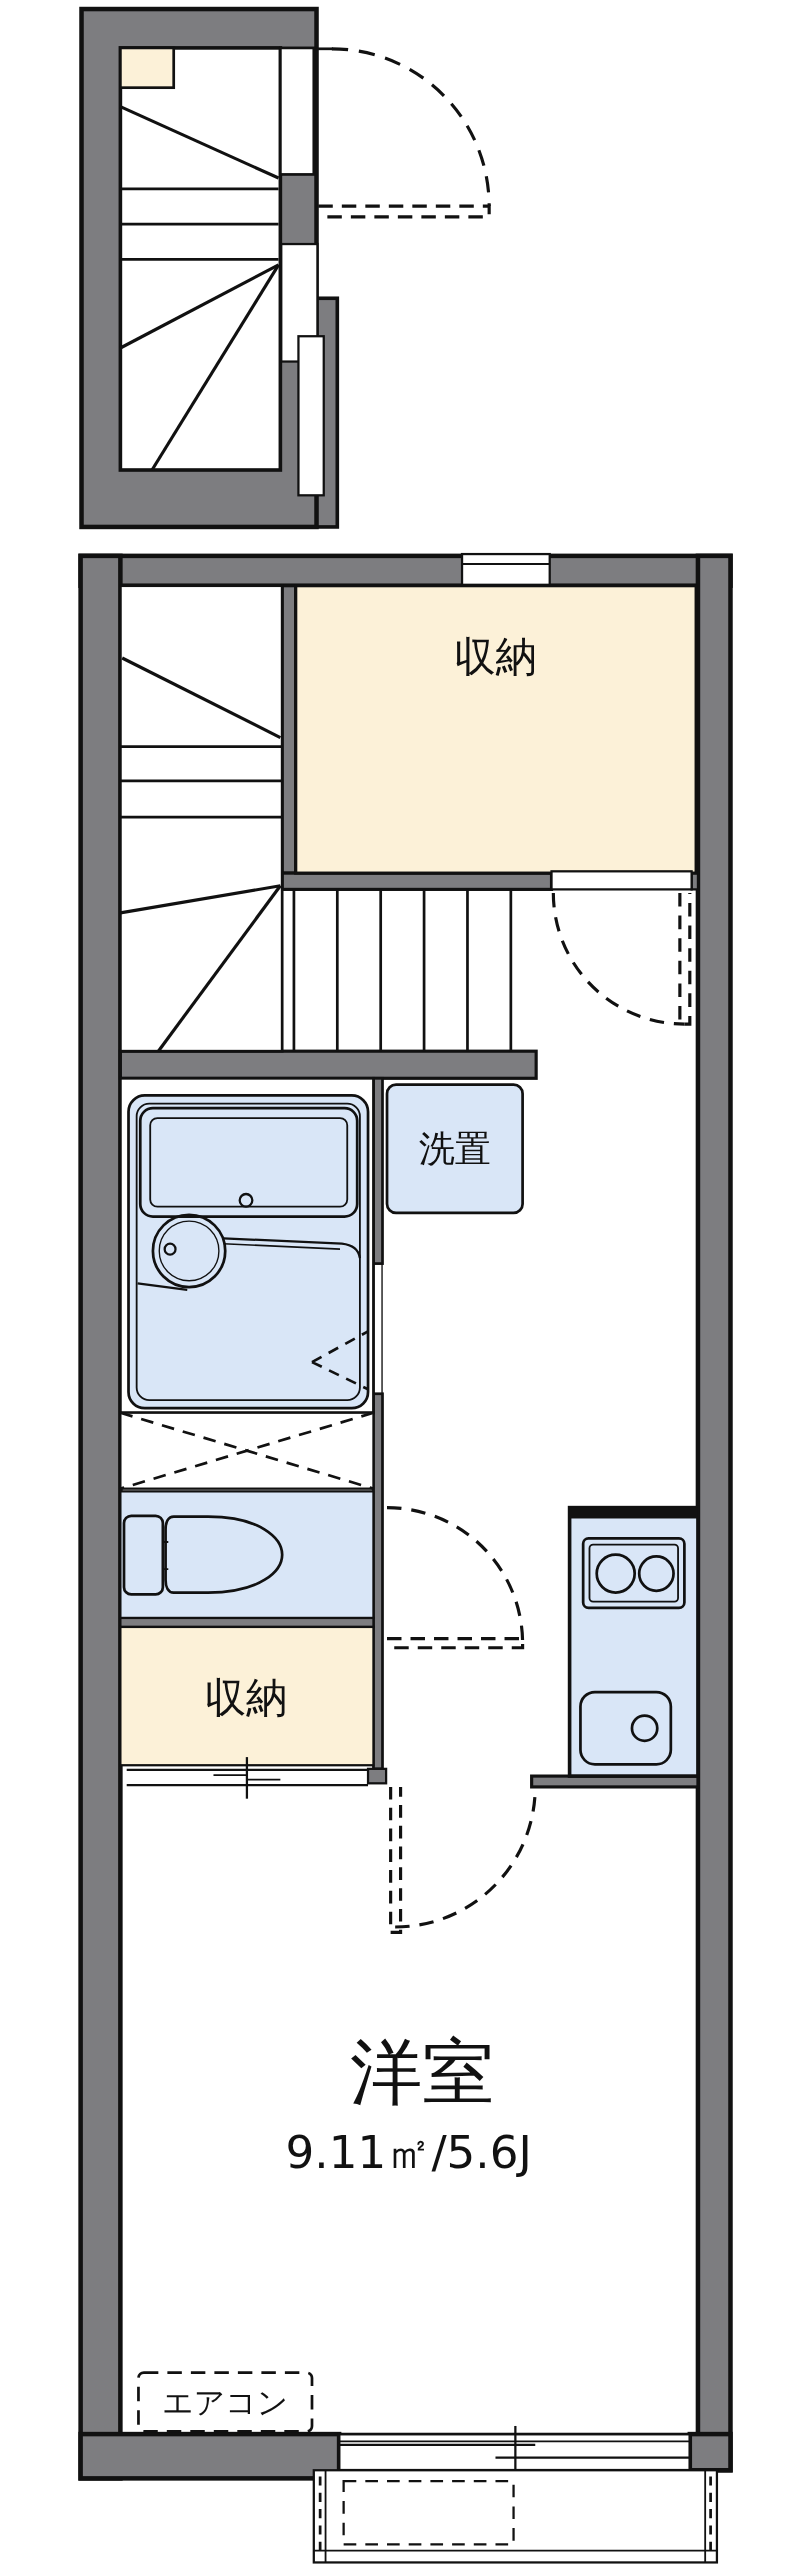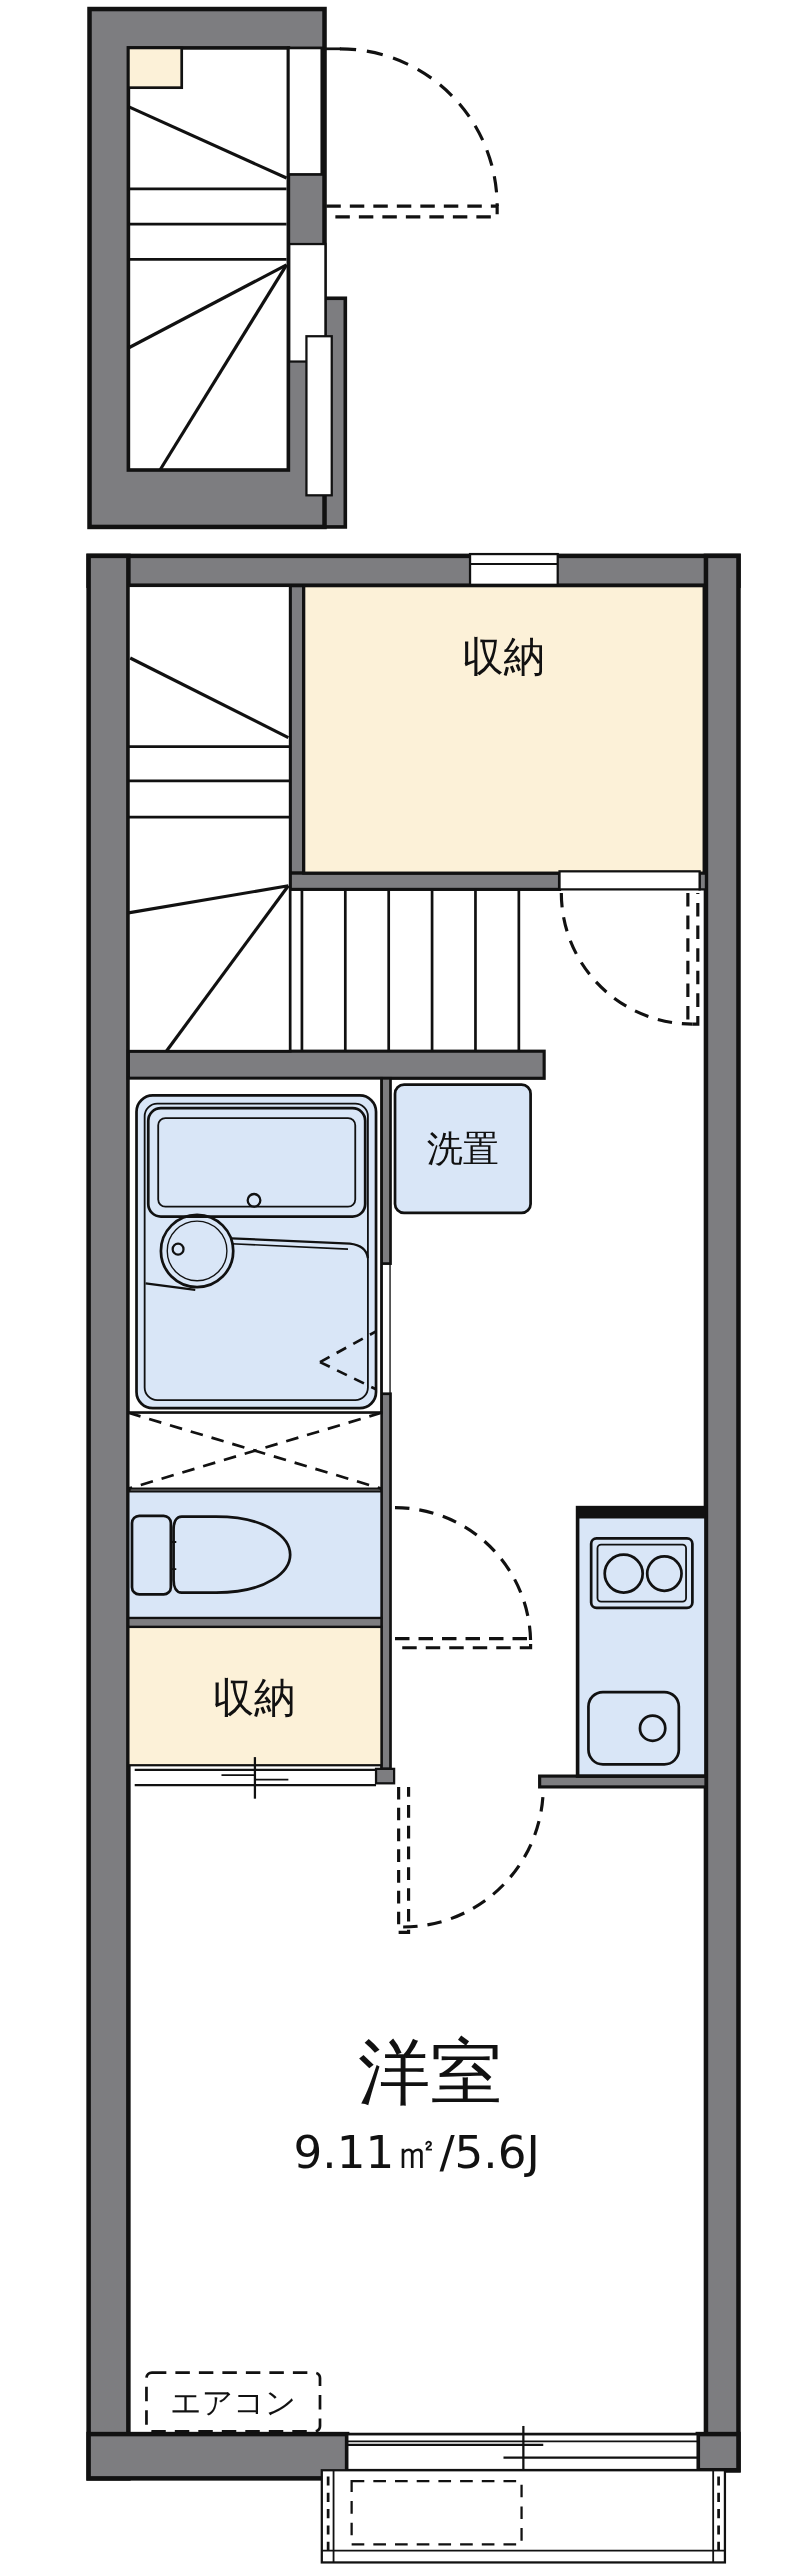--- a/index.html
+++ b/index.html
@@ -1,19 +1,19 @@
 <!DOCTYPE html>
 <html style="--wall: #7d7d80; --line: #111111; --cream: #fcf1d8; --blue: #d9e6f7; --bg: #ffffff;font-size:14.5px"><head>
 <meta charset="utf-8">
 <style>
   :root{
     --wall:#7d7d80; --line:#111111; --cream:#fcf1d8; --blue:#d9e6f7; --bg:#ffffff;
   }
   html,body{margin:0;padding:0;background:var(--bg);}
-  .stage{width:708px;height:2576px;position:relative;background:var(--bg);margin-left:8px;}
+  .stage{width:708px;height:2576px;position:relative;background:var(--bg);}
   svg{display:block;}
   .wall{fill:var(--wall);stroke:var(--line);}
   .white{fill:#ffffff;stroke:var(--line);}
   .cream{fill:var(--cream);stroke:var(--line);}
   .blue{fill:var(--blue);stroke:var(--line);}
   .ln{fill:none;stroke:var(--line);}
   .solid-fill{fill:var(--line);stroke:none;}
   text{font-family:"DejaVu Sans","Liberation Sans",sans-serif;fill:#111;}
 </style>
 </head>

